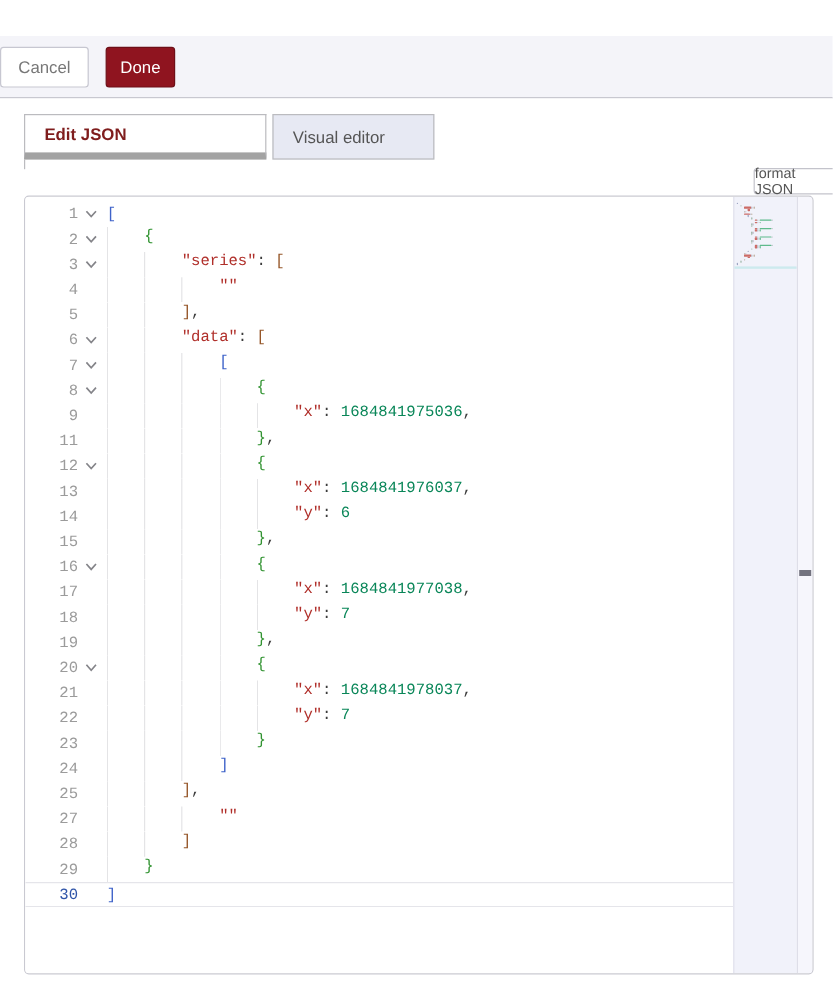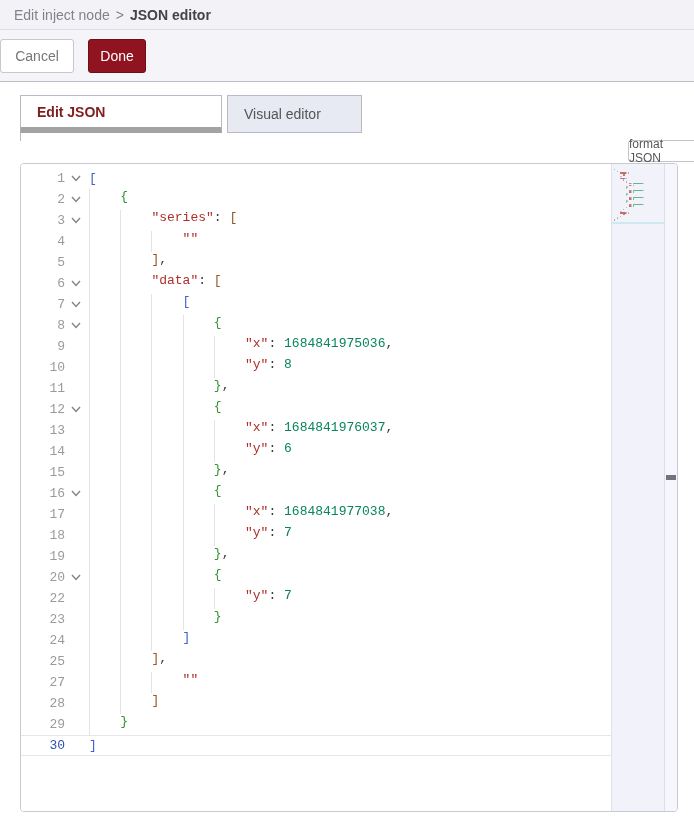--- a/index.html
+++ b/index.html
@@ -62,25 +62,20 @@
 
   .overview-ruler { position:absolute; left:643px; top:0; width:13px; height:100%;
     background:#f6f6fc; border-left:1px solid #dedee8; }
   .ruler-cursor { position:absolute; left:1px; right:1px; top:48%; height:5px; background:#73737f; }
 </style>
 </head>
 <body>
 
 <div id="app">
 
-  <div class="breadcrumb-bar">
-    <span>Edit inject node</span>
-    <span class="sep">&gt;</span>
-    <span class="current">JSON editor</span>
-  </div>
 
   <div class="action-bar">
     <div class="btn btn-cancel">Cancel</div>
     <div class="btn btn-done">Done</div>
   </div>
 
   <div class="tab-region">
     <div class="tabs">
       <div class="tab active">Edit JSON</div>
       <div class="tab inactive">Visual editor</div>
@@ -155,25 +150,20 @@
             </svg>
           </span>
           <span class="text"><span class="ig">    </span><span class="ig">    </span><span class="ig">    </span><span class="ig">    </span><span class="tok-b1">{</span></span>
         </div>
         <div class="row">
           <span class="num">9</span>
           <span class="fold"></span>
           <span class="text"><span class="ig">    </span><span class="ig">    </span><span class="ig">    </span><span class="ig">    </span><span class="ig">    </span><span class="tok-key">"x"</span><span class="tok-pun">: </span><span class="tok-num">1684841975036</span><span class="tok-pun">,</span></span>
         </div>
         <div class="row">
-          <span class="num">10</span>
-          <span class="fold"></span>
-          <span class="text"><span class="ig">    </span><span class="ig">    </span><span class="ig">    </span><span class="ig">    </span><span class="ig">    </span><span class="tok-key">"y"</span><span class="tok-pun">: </span><span class="tok-num">8</span></span>
-        </div>
-        <div class="row">
           <span class="num">11</span>
           <span class="fold"></span>
           <span class="text"><span class="ig">    </span><span class="ig">    </span><span class="ig">    </span><span class="ig">    </span><span class="tok-b1">}</span><span class="tok-pun">,</span></span>
         </div>
         <div class="row">
           <span class="num">12</span>
           <span class="fold">
             <svg width="10" height="7" viewBox="0 0 10 7">
               <polyline points="1,1 5,5.5 9,1" fill="none" stroke="#848489" stroke-width="1.4"></polyline>
             </svg>
@@ -220,20 +210,25 @@
           <span class="text"><span class="ig">    </span><span class="ig">    </span><span class="ig">    </span><span class="ig">    </span><span class="tok-b1">}</span><span class="tok-pun">,</span></span>
         </div>
         <div class="row">
           <span class="num">20</span>
           <span class="fold">
             <svg width="10" height="7" viewBox="0 0 10 7">
               <polyline points="1,1 5,5.5 9,1" fill="none" stroke="#848489" stroke-width="1.4"></polyline>
             </svg>
           </span>
           <span class="text"><span class="ig">    </span><span class="ig">    </span><span class="ig">    </span><span class="ig">    </span><span class="tok-b1">{</span></span>
+        </div>
+        <div class="row">
+          <span class="num">21</span>
+          <span class="fold"></span>
+          <span class="text"><span class="ig">    </span><span class="ig">    </span><span class="ig">    </span><span class="ig">    </span><span class="ig">    </span><span class="tok-key">"x"</span><span class="tok-pun">: </span><span class="tok-num">1684841978037</span><span class="tok-pun">,</span></span>
         </div>
         <div class="row">
           <span class="num">22</span>
           <span class="fold"></span>
           <span class="text"><span class="ig">    </span><span class="ig">    </span><span class="ig">    </span><span class="ig">    </span><span class="ig">    </span><span class="tok-key">"y"</span><span class="tok-pun">: </span><span class="tok-num">7</span></span>
         </div>
         <div class="row">
           <span class="num">23</span>
           <span class="fold"></span>
           <span class="text"><span class="ig">    </span><span class="ig">    </span><span class="ig">    </span><span class="ig">    </span><span class="tok-b1">}</span></span>

